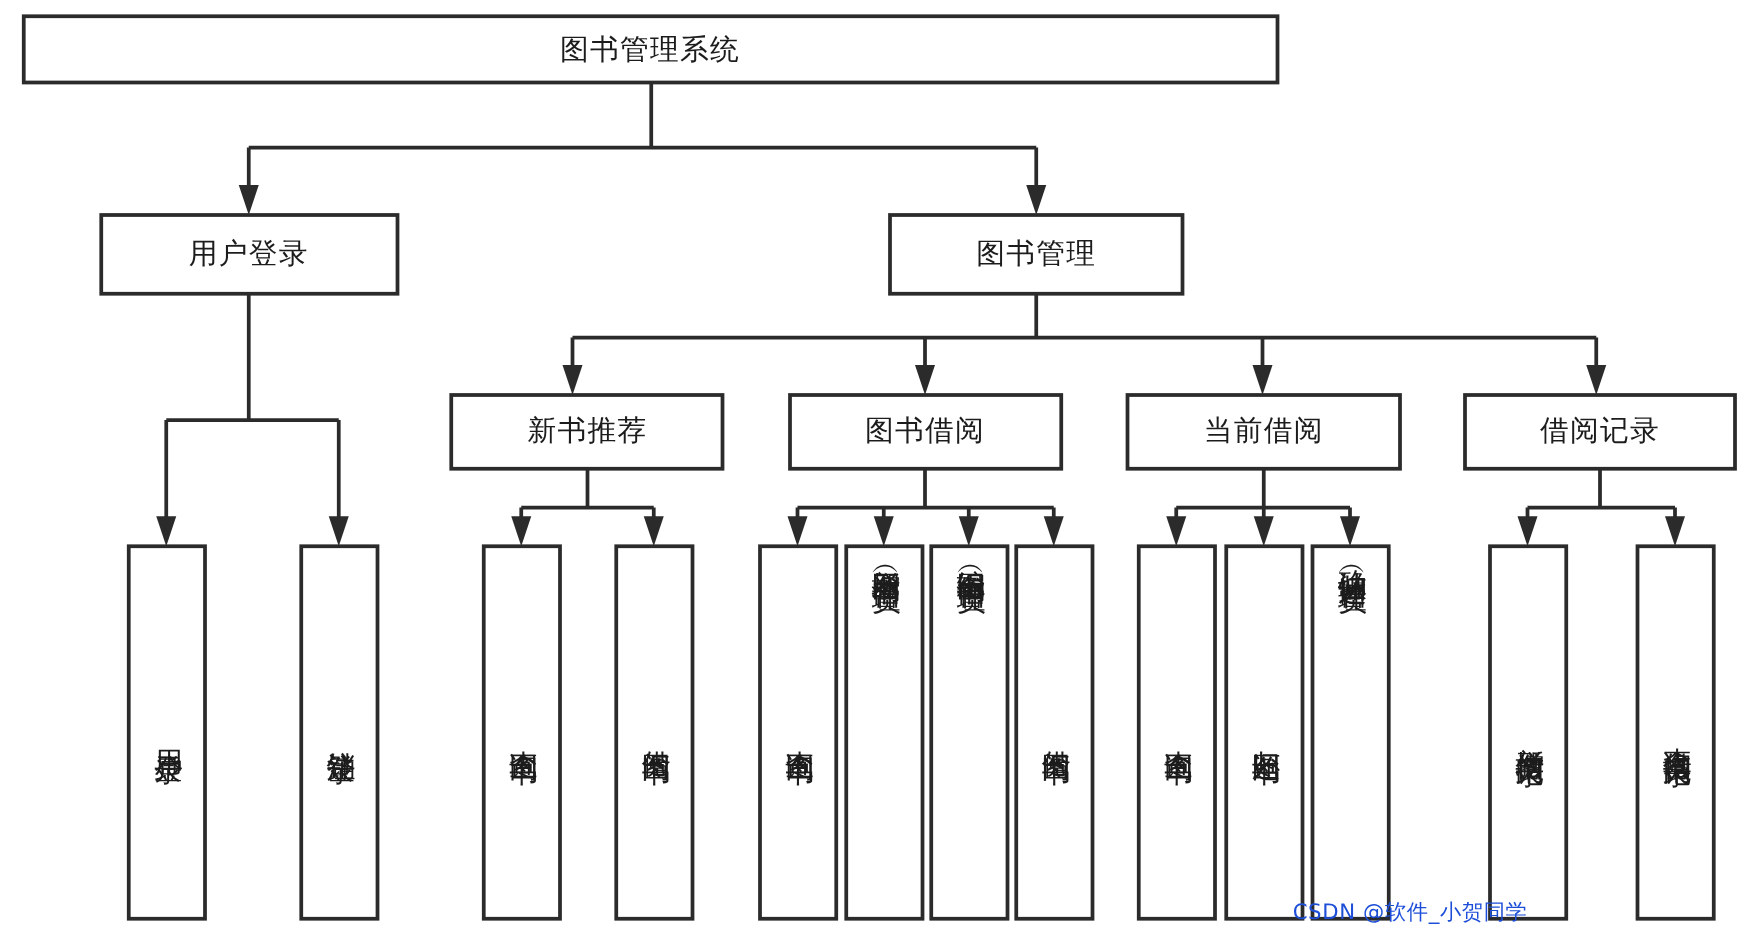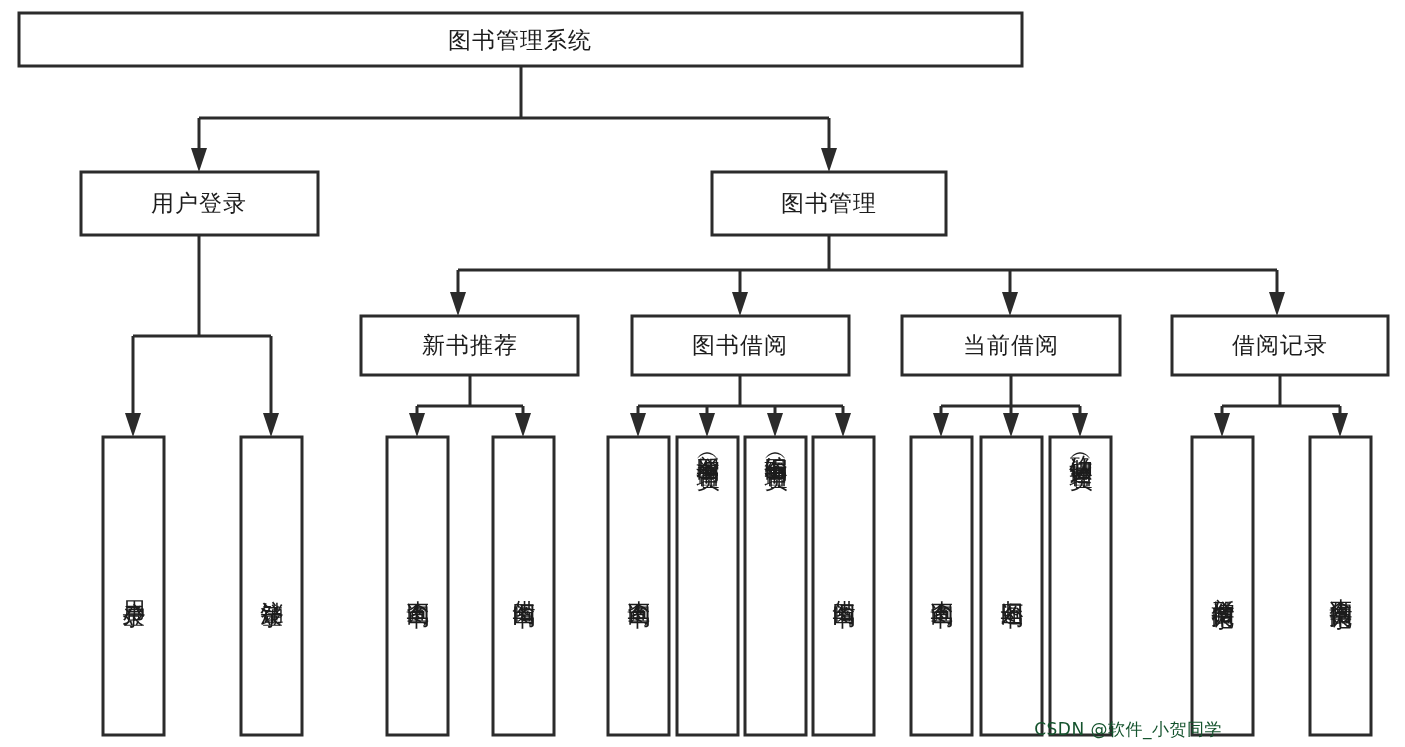--- a/index.html
+++ b/index.html
@@ -72,21 +72,21 @@
     letter-spacing: 2px;
     white-space: nowrap;
     text-align: center;
   }
   .watermark {
     position: absolute;
     right: 8px;
     bottom: 6px;
     font-family: "DejaVu Sans", "Liberation Sans", sans-serif;
     font-size: 17px;
-    color: #14532d;
+    color: #1d4ed8;
     letter-spacing: 0.5px;
     white-space: nowrap;
     margin-left: 42px;
   }
 </style>
 </head>
 <body>
 
 <div id="diagram-root">
 

